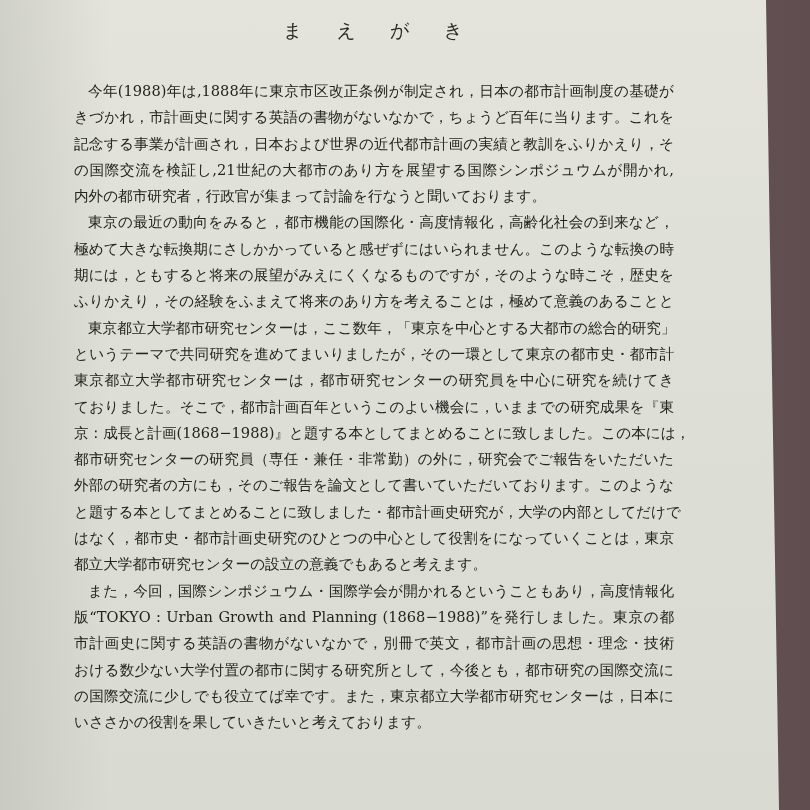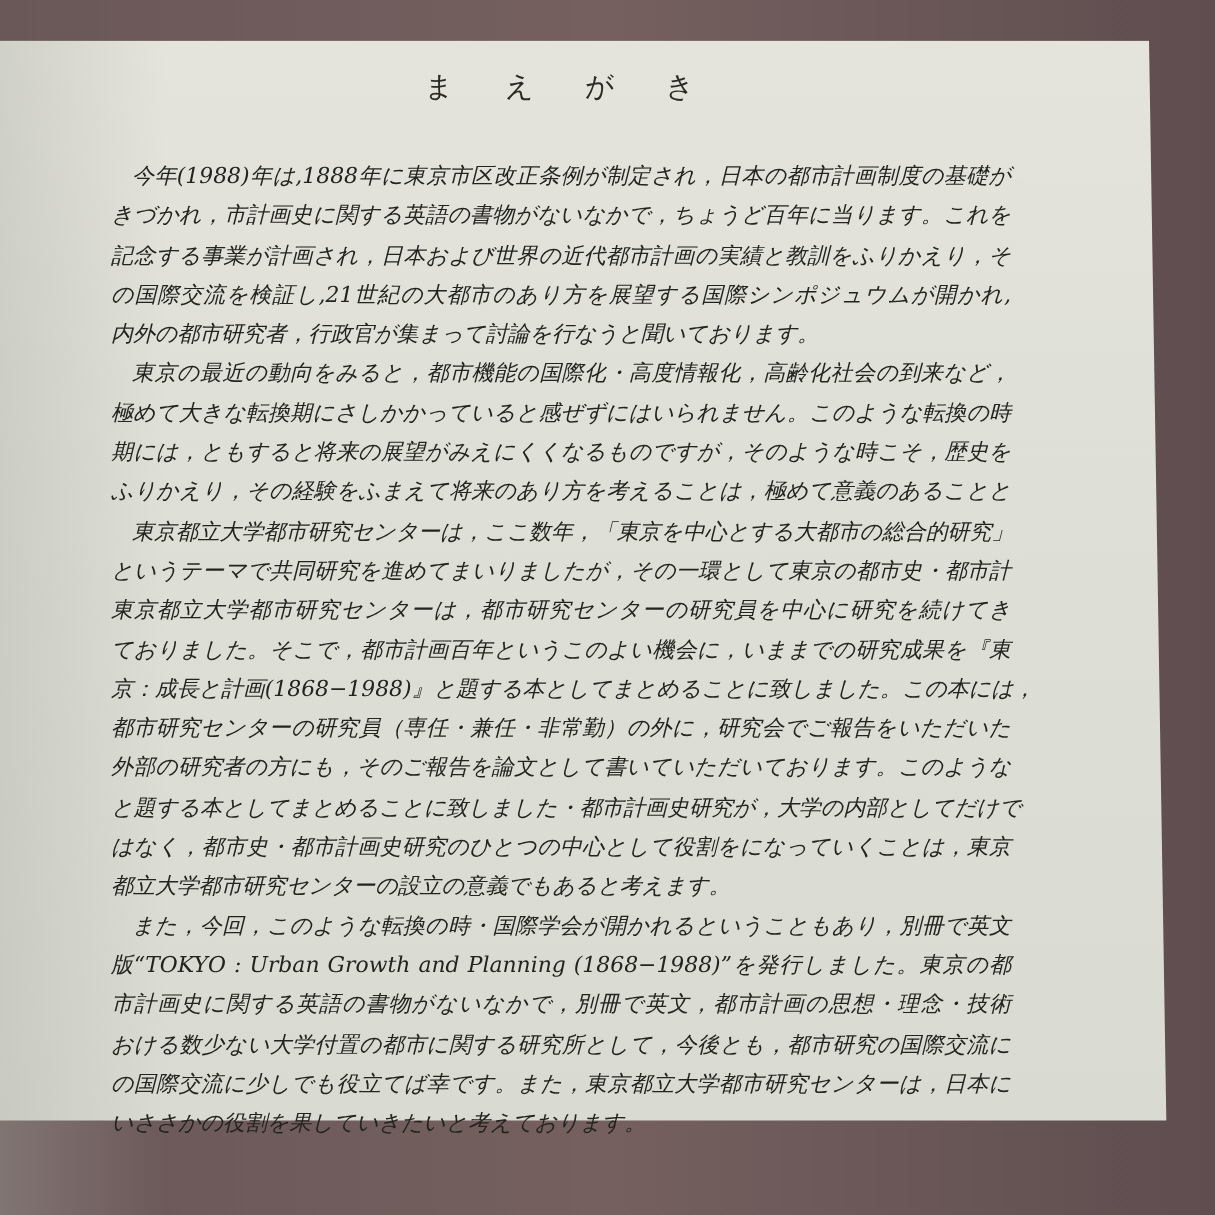--- a/index.html
+++ b/index.html
@@ -17,24 +17,23 @@
     .backdrop {
       position: absolute;
       inset: 0;
       background: linear-gradient(90deg, #6a5758 0%, #75605f 50%, #5f4d4f 100%);
     }
     .page {
       position: absolute;
       left: 0;
       top: 0;
       width: 810px;
-      height: 720px;
+      height: 810px;
       background: linear-gradient(180deg, #e4e4dc 0%, #dedfd6 40%, #d9dad1 100%);
       clip-path: polygon(0 0, 766px 0, 779px 810px, 0 810px);
-      margin-top: 27px;
     }
     .page-shade {
       position: absolute;
       left: 0;
       top: 0;
       width: 110px;
       height: 810px;
       background: linear-gradient(90deg, rgba(170,172,162,0.35), rgba(170,172,162,0));
     }
     .title {
@@ -55,21 +54,20 @@
       color: #232320;
       font-size: 14.6px;
       line-height: 26.3px;
     }
     .line {
       display: block;
       white-space: nowrap;
       text-align: justify;
       text-align-last: justify;
       height: 26.3px;
-      font-style: italic;
     }
     .line.indent {
       padding-left: 14px;
     }
     .line.last {
       text-align-last: left;
     }
   </style>
 </head>
 <body>
@@ -101,21 +99,21 @@
       <span class="line">東京都立大学都市研究センターは，都市研究センターの研究員を中心に研究を続けてき</span>
       <span class="line">ておりました。そこで，都市計画百年というこのよい機会に，いままでの研究成果を『東</span>
       <span class="line">京：成長と計画(1868−1988)』と題する本としてまとめることに致しました。この本には，</span>
       <span class="line">都市研究センターの研究員（専任・兼任・非常勤）の外に，研究会でご報告をいただいた</span>
       <span class="line">外部の研究者の方にも，そのご報告を論文として書いていただいております。このような</span>
       <span class="line">と題する本としてまとめることに致しました・都市計画史研究が，大学の内部としてだけで</span>
       <span class="line">はなく，都市史・都市計画史研究のひとつの中心として役割をになっていくことは，東京</span>
       <span class="line last">都立大学都市研究センターの設立の意義でもあると考えます。</span>
     </div>
     <div>
-      <span class="line indent">また，今回，このような転換の時・国際学会が開かれるということもあり，別冊で英文</span>
+      <span class="line indent">また，今回，国際シンポジュウム・国際学会が開かれるということもあり，高度情報化</span>
       <span class="line">版“TOKYO : Urban Growth and Planning (1868−1988)”を発行しました。東京の都</span>
       <span class="line">市計画史に関する英語の書物がないなかで，別冊で英文，都市計画の思想・理念・技術</span>
       <span class="line">おける数少ない大学付置の都市に関する研究所として，今後とも，都市研究の国際交流に</span>
       <span class="line">の国際交流に少しでも役立てば幸です。また，東京都立大学都市研究センターは，日本に</span>
       <span class="line last">いささかの役割を果していきたいと考えております。</span>
     </div>
   </div>
 </div>
 
 </body></html>

